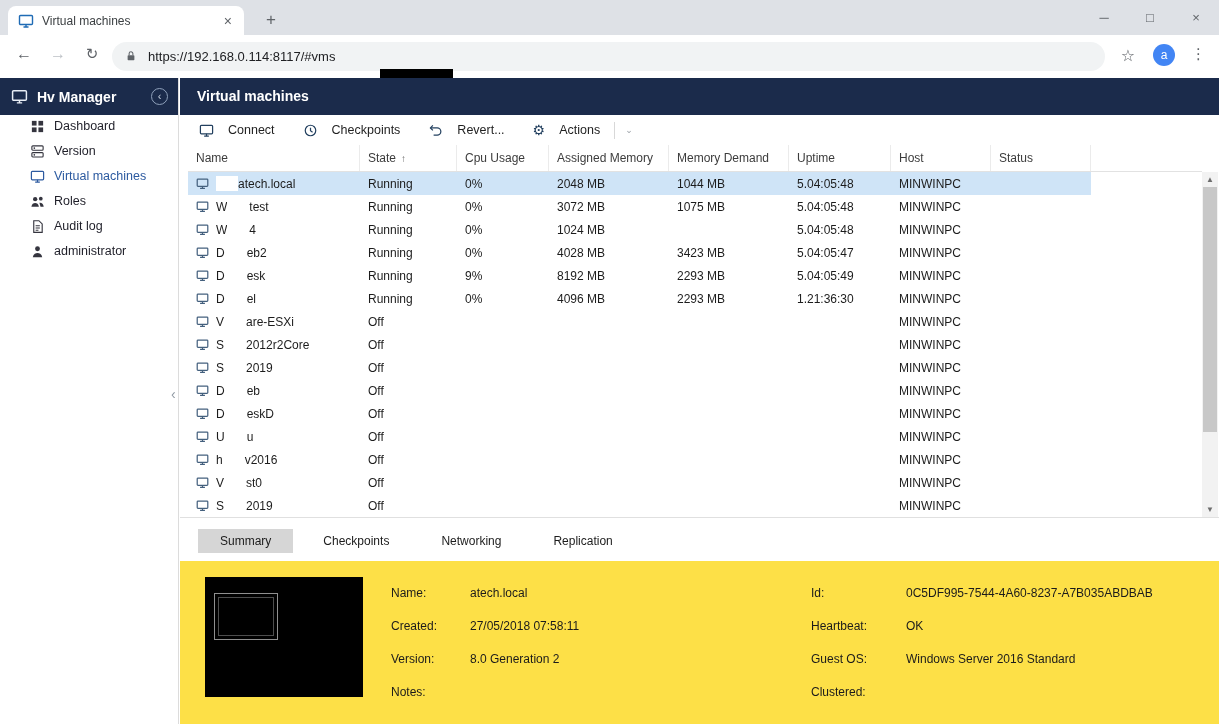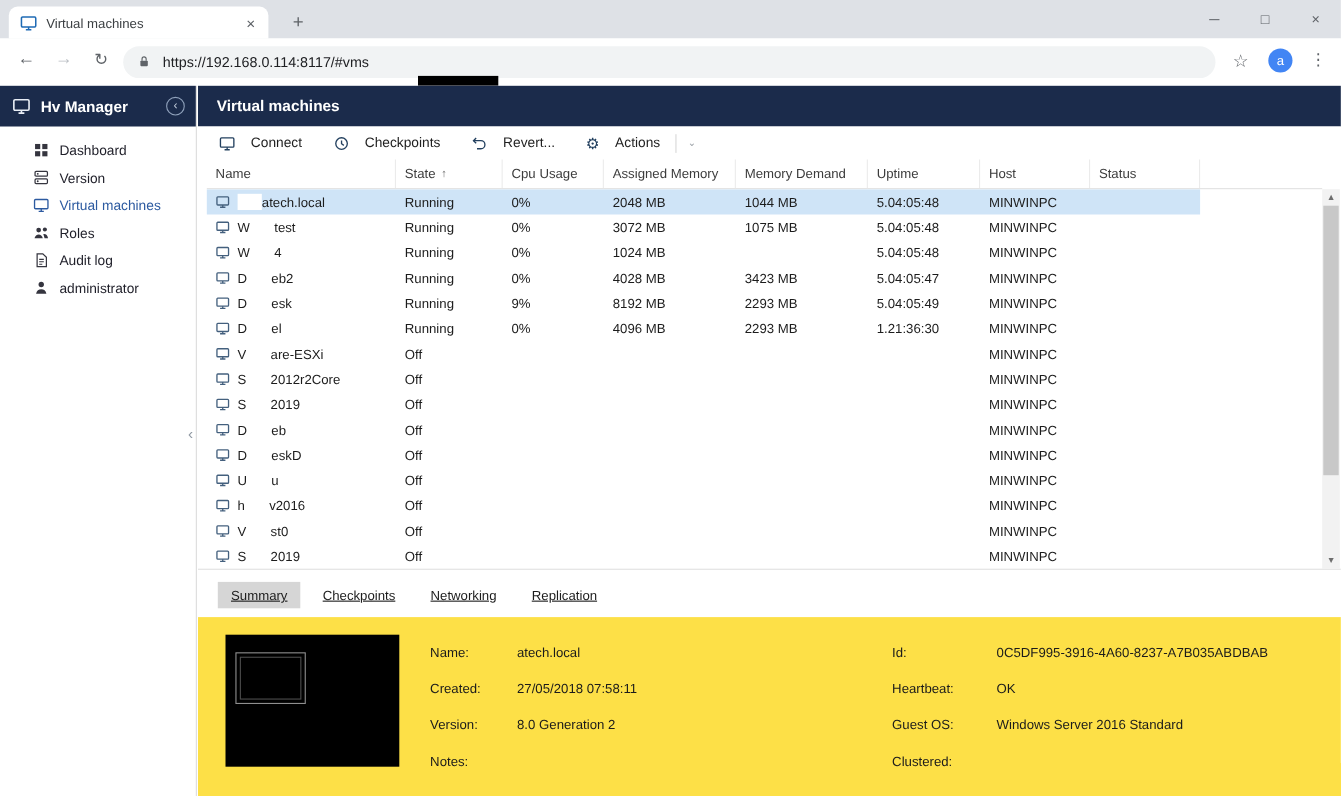--- a/index.html
+++ b/index.html
@@ -30,21 +30,21 @@
   .blackbar { position:absolute; left:380px; top:69px; width:73px; height:9px; background:#000; }
 
   
   .app { position:absolute; left:0; top:78px; right:0; bottom:0; background:#fff; }
   .sidebar { position:absolute; left:0; top:0; width:179px; bottom:0; background:#fff; border-right:1px solid #dcdcdc; }
   .sb-head { height:37px; background:var(--navy,#1b2b4b); color:#fff; display:flex; align-items:center; padding-left:11px; position:relative; }
   .sb-head .logo { width:17px; height:17px; margin-right:9px; color:#e8edf5; }
   .sb-head .name { font-size:14px; font-weight:bold; }
   .sb-collapse { position:absolute; right:10px; top:10px; width:17px; height:17px; border:1px solid #8fa1bb; border-radius:50%; color:#c3cddc; font-size:11px; line-height:15px; text-align:center; }
   .sb-items { padding-top:4px; }
-  .sitem { height:25px; display:flex; align-items:flex-end; padding-left:30px; gap:9px; font-size:12.5px; color:#1f1f29; }
+  .sitem { height:25px; display:flex; align-items:flex-start; padding-left:30px; gap:9px; font-size:12.5px; color:#1f1f29; }
   .sitem .ic { width:15px; height:15px; color:#35353f; flex:0 0 15px; }
   .sitem.sel { color:var(--accent,#2c5aa0); }
   .sitem.sel .ic { color:var(--accent,#2c5aa0); }
   .edge-handle { position:absolute; left:171px; top:308px; font-size:14px; color:#9099a3; }
 
   .main { position:absolute; left:180px; right:0; top:0; bottom:0; }
   .m-title { height:37px; background:var(--navy,#1b2b4b); color:#fff; font-size:14px; font-weight:bold; line-height:37px; padding-left:17px; }
   .vm-toolbar { height:30px; display:flex; align-items:center; padding-left:19px; gap:28px; font-size:12.5px; color:#1f1f1f; background:#fff; }
   .tbtn { display:flex; align-items:center; gap:14px; }
   .tbtn .ic { width:15px; height:15px; color:#23405f; }
@@ -69,21 +69,21 @@
 
   
   .vscroll { position:absolute; top:94px; right:1px; width:16px; height:345px; background:#f2f2f2; }
   .sb-btn { position:absolute; left:0; width:16px; height:15px; font-size:8px; color:#6d6d6d; text-align:center; line-height:15px; }
   .sb-btn.up { top:0; } .sb-btn.down { bottom:0; }
   .sb-thumb { position:absolute; left:1px; right:1px; top:15px; height:245px; background:#c8c8c8; }
 
   
   .tabsbar { position:absolute; left:0; right:0; top:439px; height:44px; background:#fff; border-top:1px solid #e0e0e0; }
   .tabs { display:flex; margin:11px 0 0 18px; }
-  .tabitem { padding:5px 12px; font-size:12px; color:#1c1c1c; margin-right:8px;text-decoration:underline; }
+  .tabitem { padding:5px 22px; font-size:12px; color:#1c1c1c; margin-right:8px; }
   .tabitem.selected { background:#d6d6d6; }
   .details { position:absolute; left:0; right:0; top:483px; bottom:0; background:#fde047; }
   .thumb { position:absolute; left:25px; top:16px; width:158px; height:120px; background:#000; }
   .thumb .win { position:absolute; left:9px; top:16px; width:64px; height:47px; border:1px solid #8f8f8f; }
   .thumb .win-inner { position:absolute; left:3px; top:3px; right:3px; bottom:3px; border:1px solid #4d4d4d; }
   .frow { position:absolute; display:flex; font-size:12px; color:#1b1b1b; }
   .frow .lbl { flex:0 0 auto; }
   .fl { left:211px; } .fl .lbl { width:79px; }
   .fr { left:631px; } .fr .lbl { width:95px; }
   .r0{top:25px}.r1{top:58px}.r2{top:91px}.r3{top:124px}
@@ -610,21 +610,21 @@
       <div class="frow fl r2">
           <span class="lbl">Version:</span>
           <span class="val">8.0 Generation 2</span>
         </div>
       <div class="frow fl r3">
           <span class="lbl">Notes:</span>
           <span class="val"></span>
         </div>
       <div class="frow fr r0">
           <span class="lbl">Id:</span>
-          <span class="val">0C5DF995-3916-4A60-8237-A7B035ABDBAB</span>
+          <span class="val">0C5DF995-7544-4A60-8237-A7B035ABDBAB</span>
         </div>
       <div class="frow fr r1">
           <span class="lbl">Heartbeat:</span>
           <span class="val">OK</span>
         </div>
       <div class="frow fr r2">
           <span class="lbl">Guest OS:</span>
           <span class="val">Windows Server 2016 Standard</span>
         </div>
       <div class="frow fr r3">

